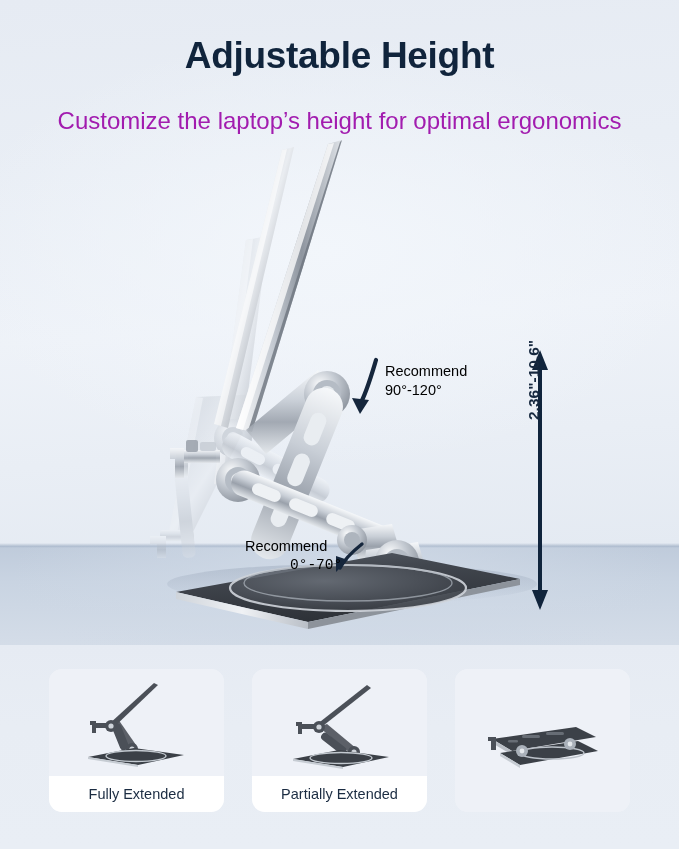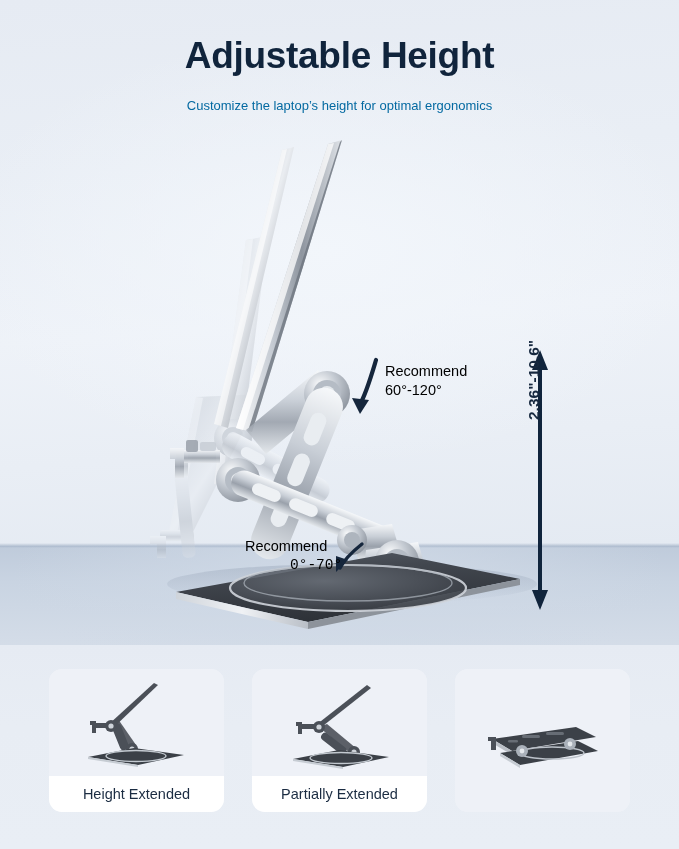--- a/index.html
+++ b/index.html
@@ -33,22 +33,22 @@
   }
 
   
   .header{position:absolute;left:0;top:0;width:679px;text-align:center;}
   .title{
     margin:0;padding-top:36px;
     font-size:37px;font-weight:bold;letter-spacing:-.3px;
     color:#10243c;line-height:1.1;
   }
   .subtitle{
-    margin:8px;padding-top:13px;
-    font-size:13px;font-weight:normal;color:#0369a1;line-height:1.2;
+    margin:17px;padding-top:13px;
+    font-size:24px;font-weight:normal;color:#a21caf;line-height:1.2;
   }
 
   
   .stage{position:absolute;left:0;top:132px;width:679px;height:500px;}
   .stage svg{display:block;}
 
   
   .anno{position:absolute;color:#000000;line-height:1.28;}
   .anno-top{left:385px;top:362px;font-size:14.5px;}
   .anno-bot{left:245px;top:537px;font-size:14.5px;text-align:left;}
@@ -248,21 +248,21 @@
     <g>
       <line x1="540" y1="228" x2="540" y2="468" stroke="#10243c" stroke-width="4"></line>
       <path d="M540 218 L548 238 L532 238 Z" fill="#10243c"></path>
       <path d="M540 478 L548 458 L532 458 Z" fill="#10243c"></path>
     </g>
   </svg>
   </div>
 
   <div class="anno anno-top">
     <div>Recommend</div>
-    <div>60°-120°</div>
+    <div>90°-120°</div>
   </div>
 
   <div class="anno anno-bot">
     <div>Recommend</div>
     <div class="l2">0°-70°</div>
   </div>
 
   <div class="dim-label">2.36"-10.6"</div>
 
   <div class="cards">
@@ -279,21 +279,21 @@
             <circle cx="60" cy="72" r="6"></circle>
               <circle cx="60" cy="72" r="2.6" fill="#cfd4da"></circle>
             <path d="M20 46 h14 v5 h-14 z"></path>
             <path d="M18 44 h6 v12 h-4 v-8 h-2 z"></path>
           </g>
           <path d="M16 80 L62 71 L112 78 L66 88 Z" fill="#3b4047"></path>
           <path d="M16 80 L66 88 L66 90 L16 82 Z" fill="#c6ccd3"></path>
           <ellipse cx="64" cy="79" rx="30" ry="5.5" fill="none" stroke="#c3c9d0" stroke-width="1.4"></ellipse>
         </svg>
       </div>
-      <div class="card-label">Height Extended</div>
+      <div class="card-label">Fully Extended</div>
     </div>
 
     <div class="card">
       <div class="card-img">
         <svg width="130" height="92" viewBox="0 0 130 92" xmlns="http://www.w3.org/2000/svg">
           <g fill="#4b5058">
             <path d="M92 8 L96 11 L44 52 L41 48 Z"></path>
             <path d="M44 50 L52 47 L82 72 L75 76 Z" opacity=".9"></path>
             <rect x="54" y="52" width="8" height="30" rx="4" transform="rotate(-52 58 66)"></rect>
             <circle cx="44" cy="50" r="6"></circle>

